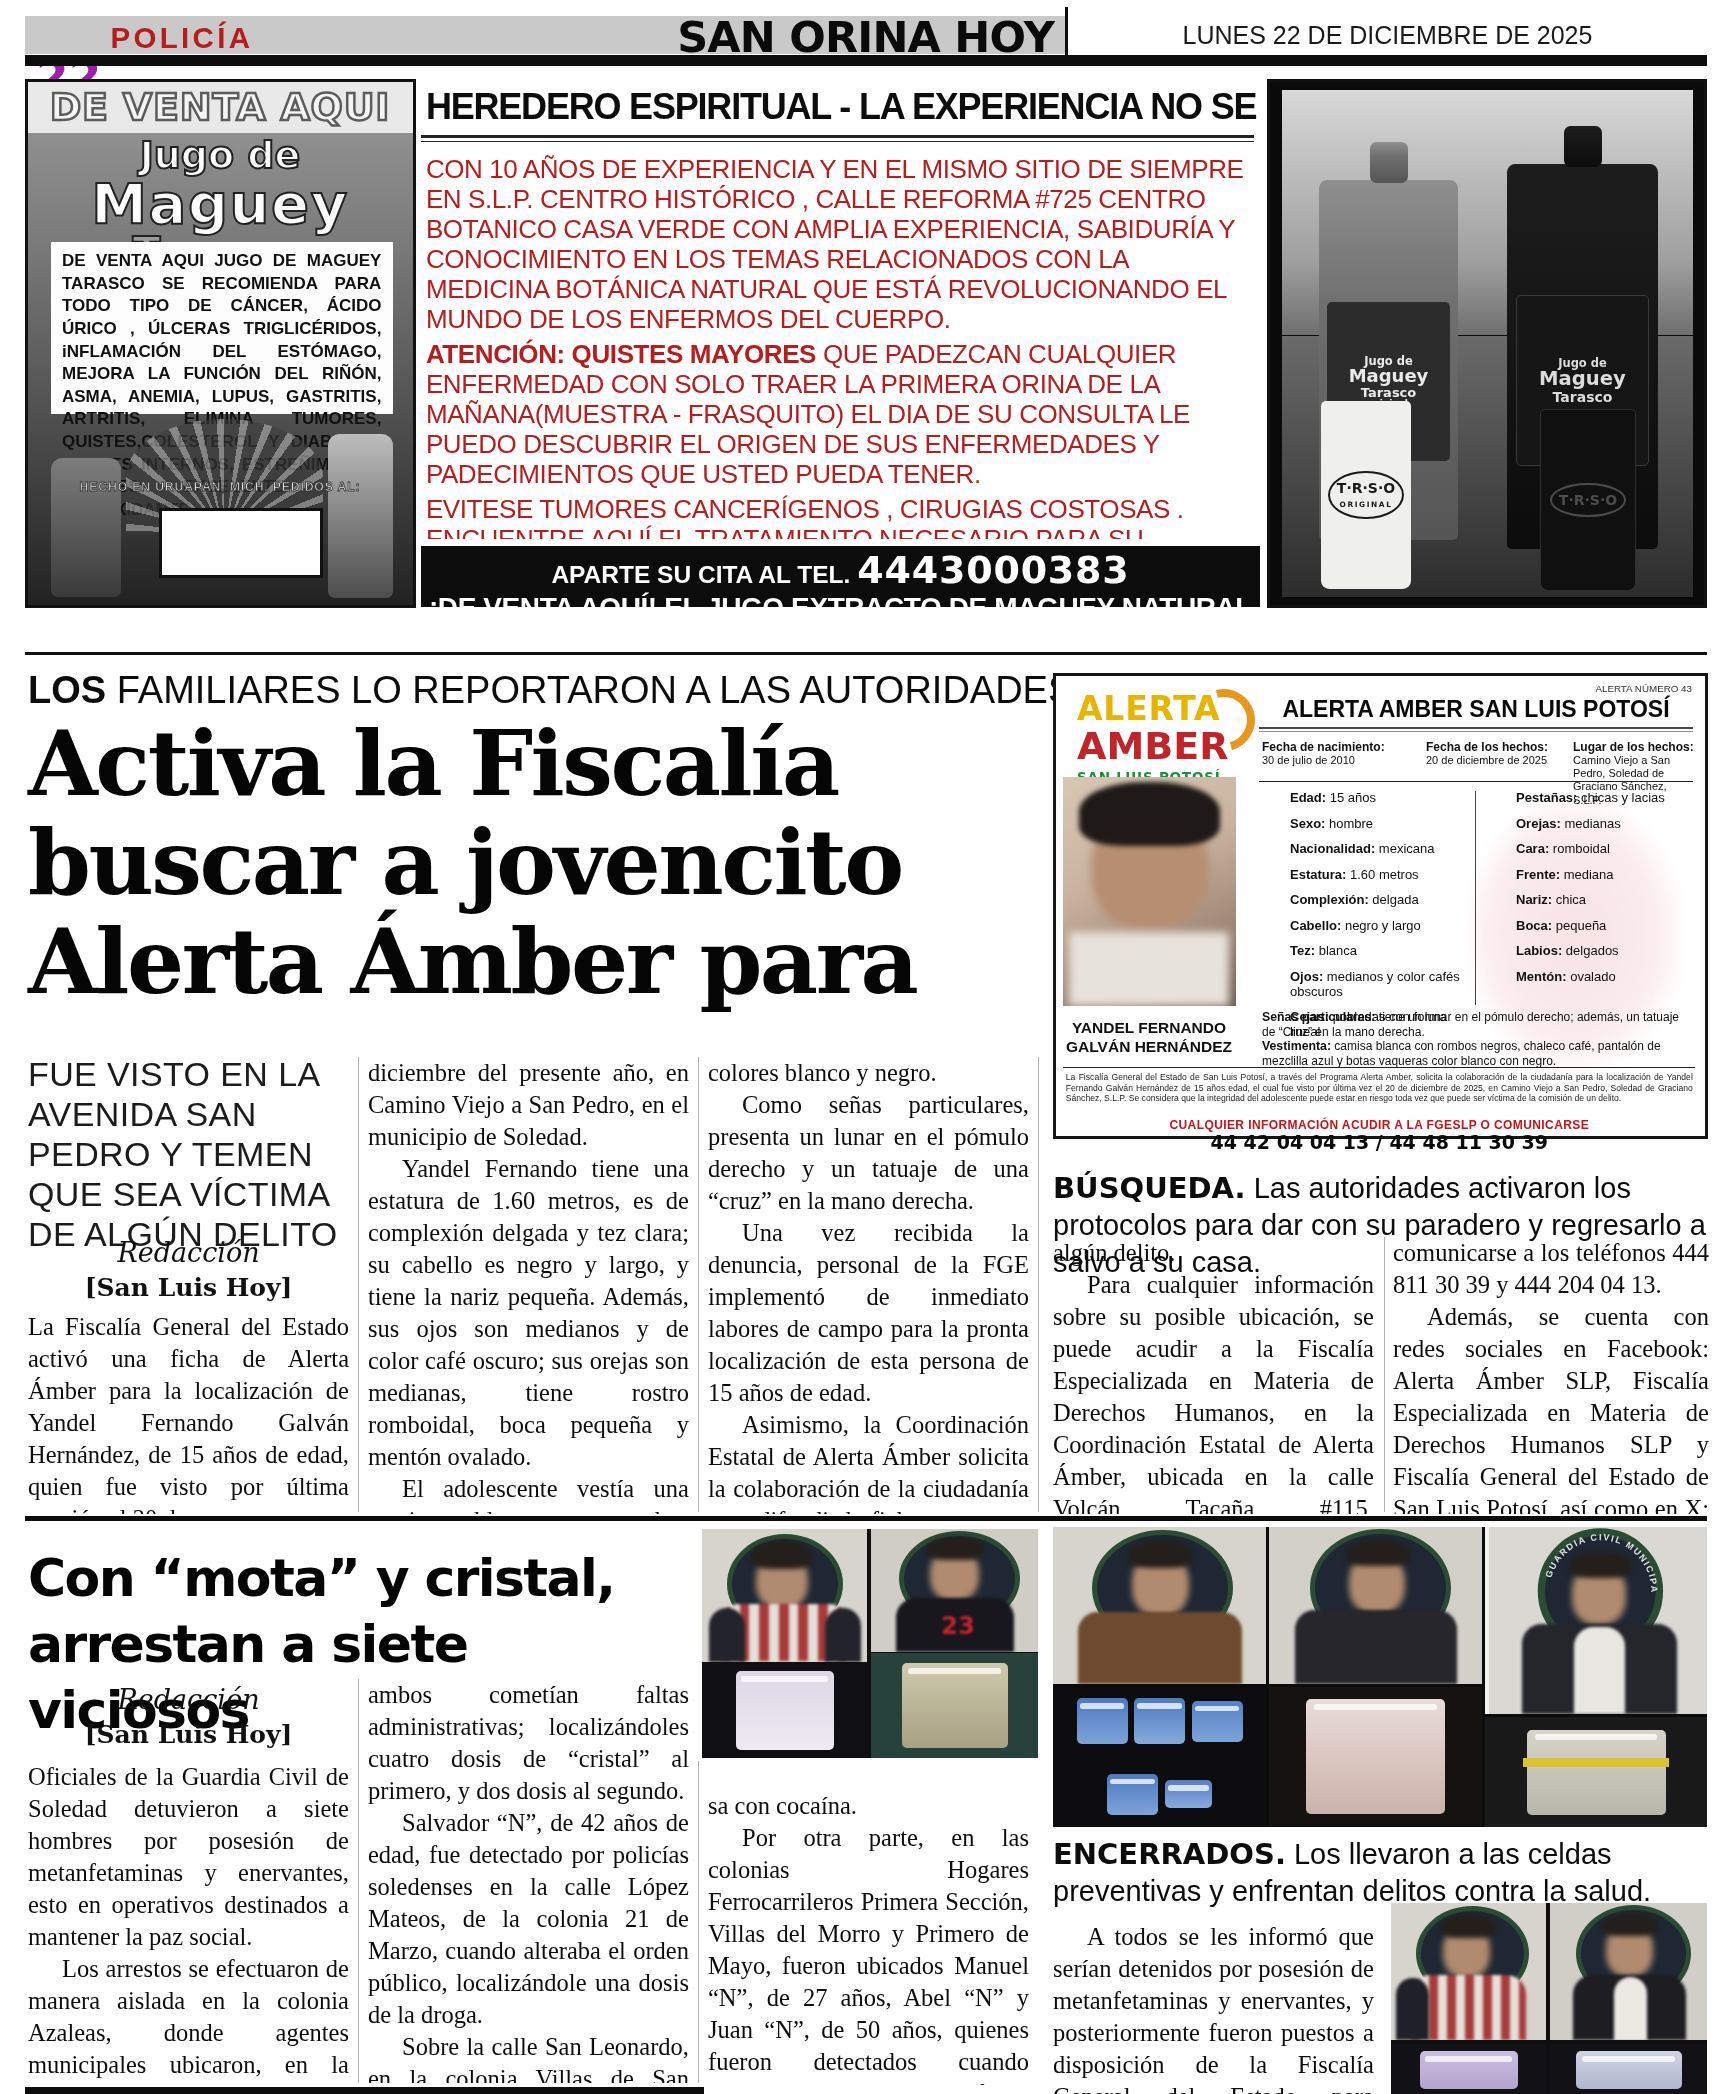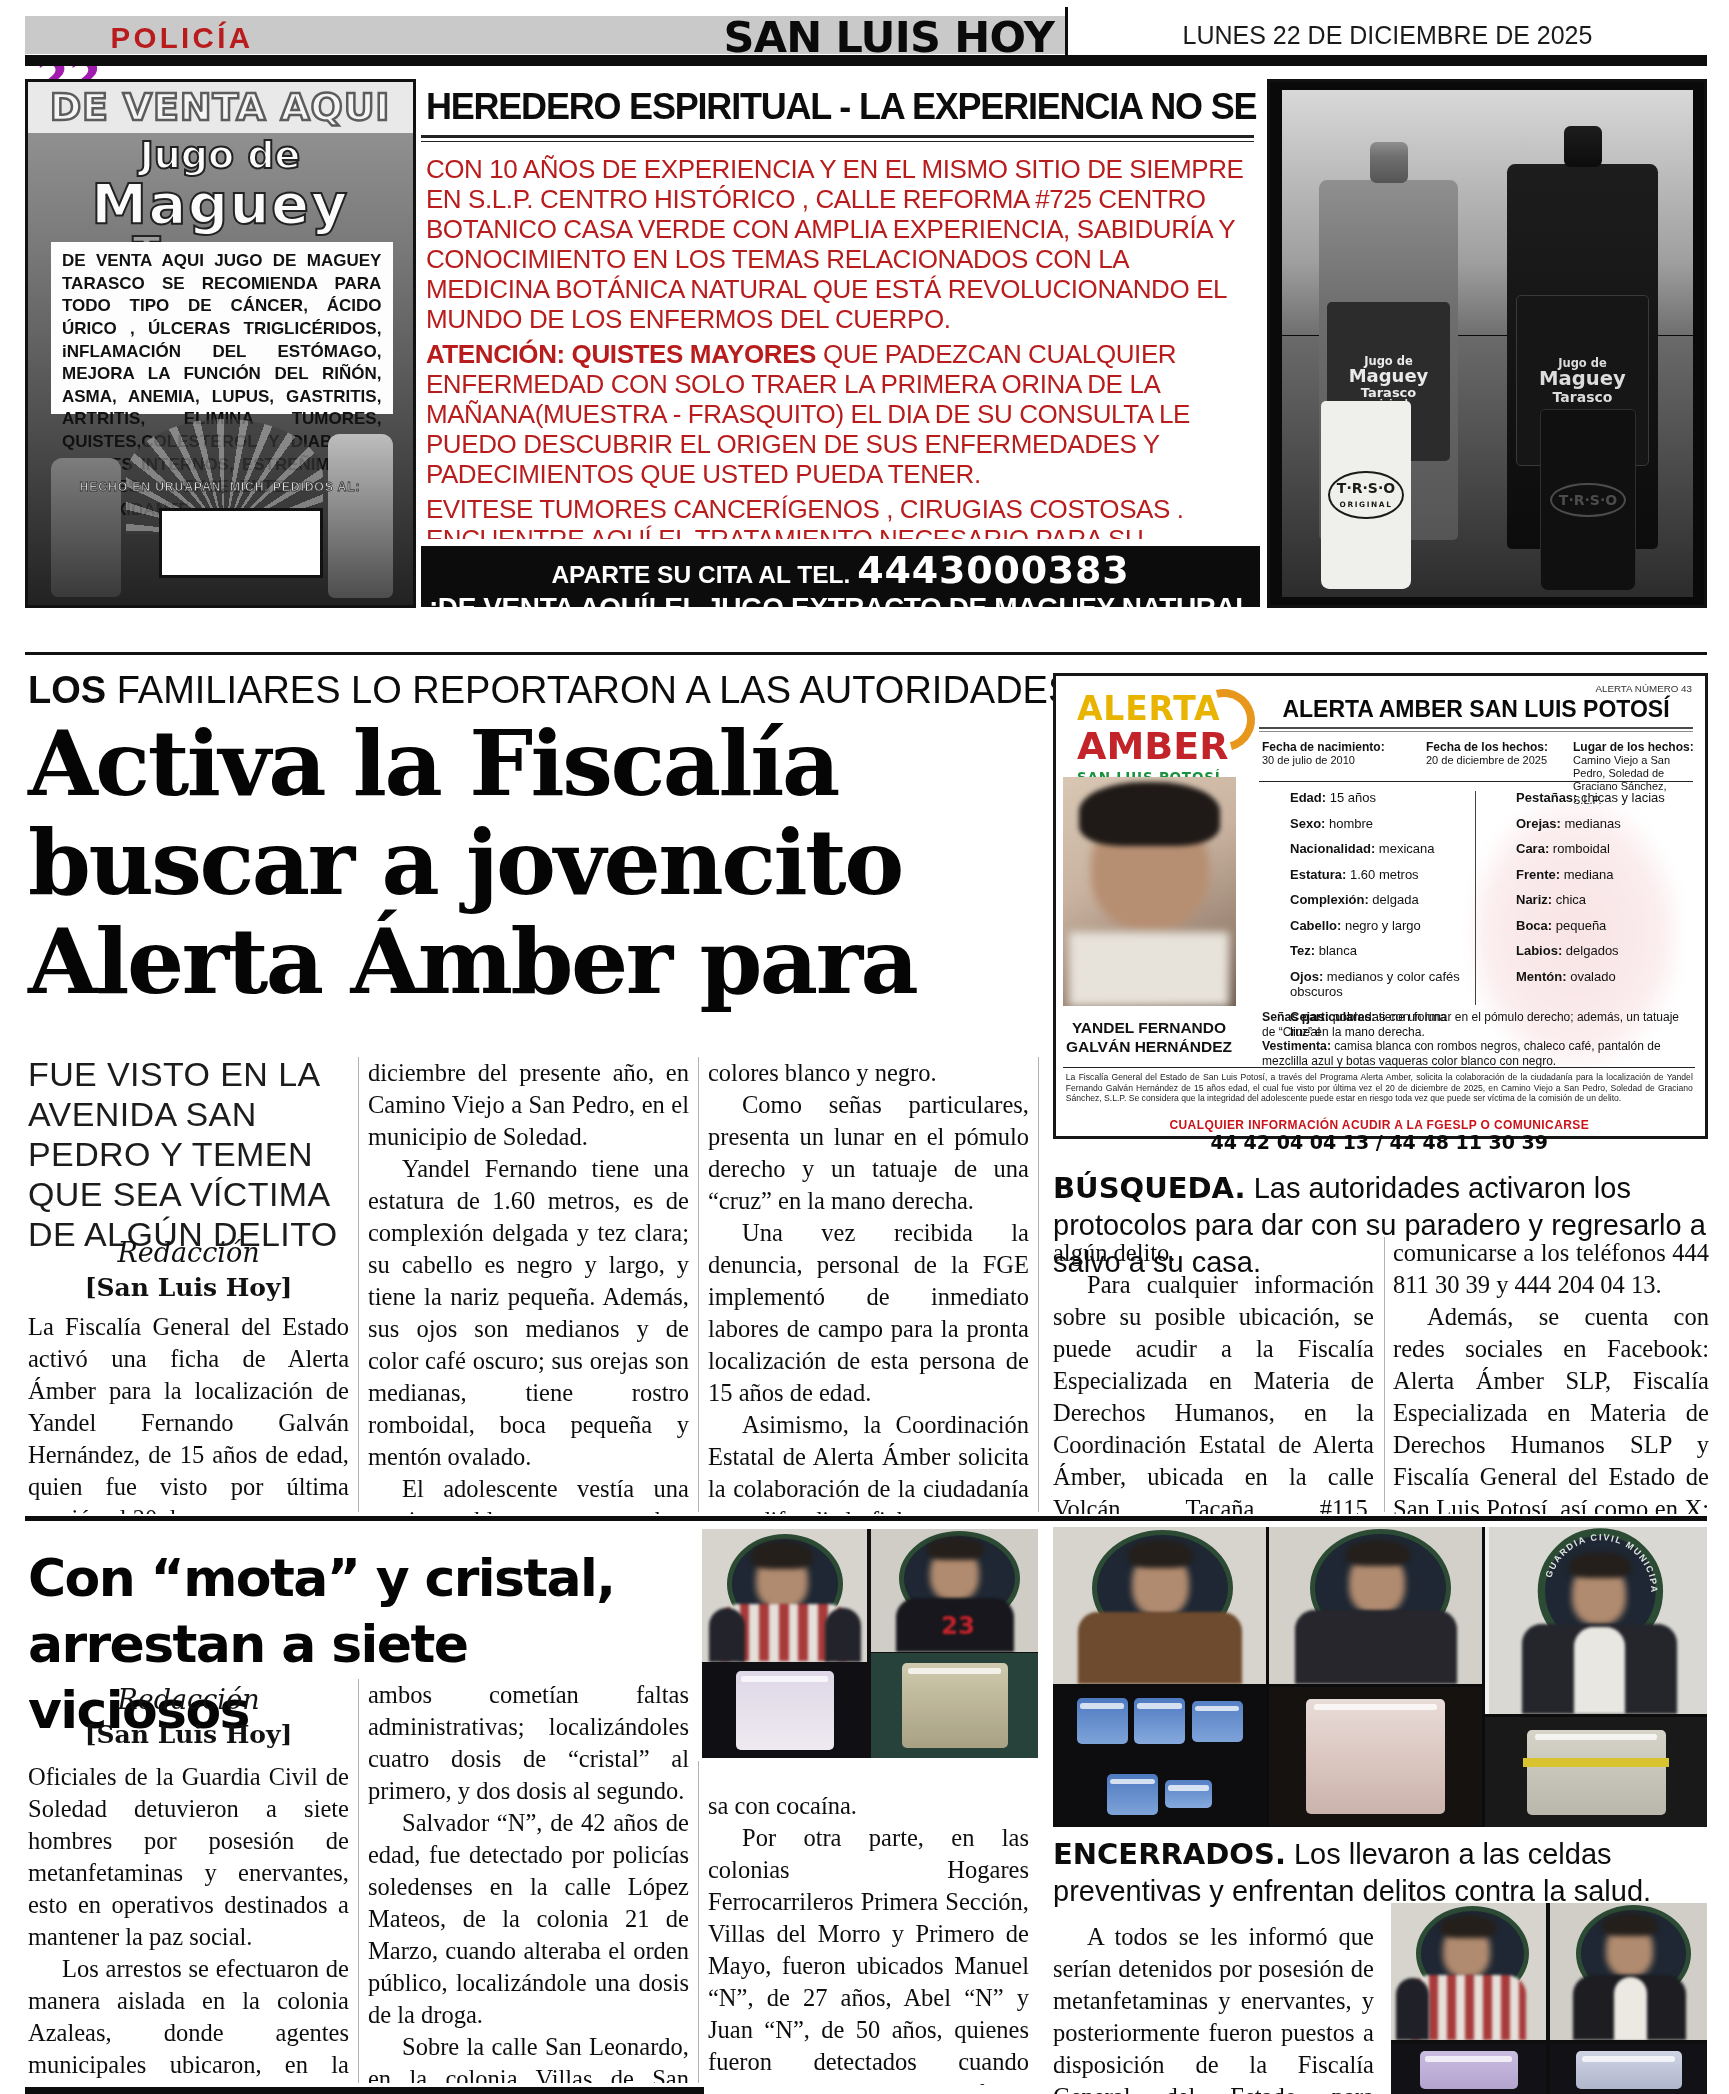--- a/index.html
+++ b/index.html
@@ -93,21 +93,21 @@
   .bag:after{content:"";position:absolute;left:6%;right:6%;top:4.9px;height:5.7px;background:rgba(255,255,255,.75);border-radius:2.5px;}
   .jersey23{position:absolute;color:#c3232a;font-family:"DejaVu Sans",sans-serif;font-weight:bold;font-size:24.5px;filter:blur(0.8px);}
   .badge-caption{fill:#dfe5e2;font-size:11px;font-weight:bold;letter-spacing:2px;}
 </style>
 </head>
 <body>
 
 <div class="abs hdr-gray" style="left:24.5px;top:16.4px;width:1041px;height:38px;">
   <span class="abs pgnum" style="left:11.5px;top:-6.5px;">22</span>
   <span class="abs section-name" style="left:86px;top:4.9px;">POLICÍA</span>
-  <span class="abs masthead" style="right:11.5px;top:-4.9px;">SAN LUIS HOY</span>
+  <span class="abs masthead" style="right:11.5px;top:-4.9px;">SAN ORINA HOY</span>
 </div>
 <div class="abs" style="left:1065px;top:6.5px;width:2.5px;height:48px;background:#0d0d0d;"></div>
 <div class="abs" style="left:1068px;top:16.4px;width:639px;height:38px;text-align:center;">
   <span class="dateline" style="line-height:38px;">LUNES 22 DE DICIEMBRE DE 2025</span>
 </div>
 <div class="abs blackbar" style="left:24.5px;top:55px;width:1682px;height:10.6px;"></div>
 
 <div class="abs adbox maguey" style="left:24.5px;top:79px;width:391px;height:529px;">
   <div class="banner" style="position:absolute;left:0;top:0;right:0;height:51px;line-height:51px;">DE VENTA AQUI</div>
   <div class="mlogo" style="position:absolute;left:0;right:0;top:54px;">

